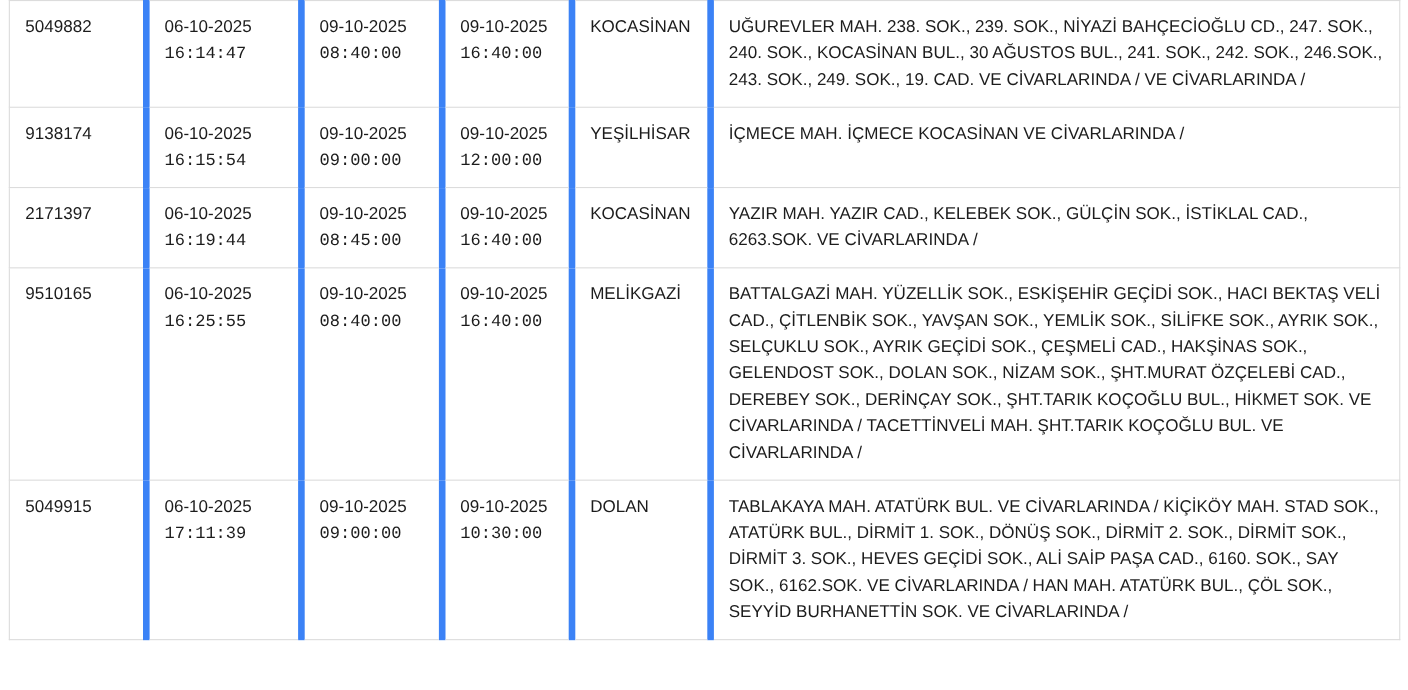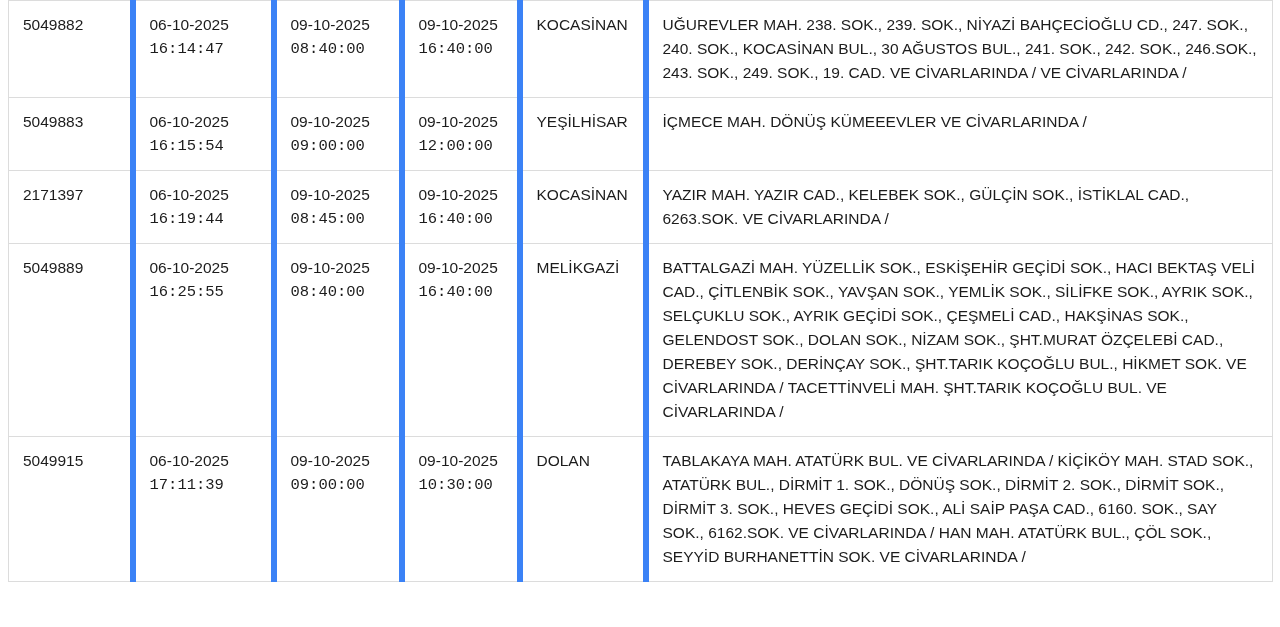--- a/index.html
+++ b/index.html
@@ -87,55 +87,55 @@
           <span class="d2">08:40:00</span>
         </td>
         <td class="datecell">
           <span class="d1">09-10-2025</span>
           <span class="d2">16:40:00</span>
         </td>
         <td class="district-cell">KOCASİNAN</td>
         <td class="desc">UĞUREVLER MAH. 238. SOK., 239. SOK., NİYAZİ BAHÇECİOĞLU CD., 247. SOK., 240. SOK., KOCASİNAN BUL., 30 AĞUSTOS BUL., 241. SOK., 242. SOK., 246.SOK., 243. SOK., 249. SOK., 19. CAD. VE CİVARLARINDA / VE CİVARLARINDA /</td>
       </tr>
       <tr>
-        <td class="id-cell">5049883</td>
+        <td class="id-cell">9138174</td>
         <td class="datecell">
           <span class="d1">06-10-2025</span>
           <span class="d2">16:15:54</span>
         </td>
         <td class="datecell">
           <span class="d1">09-10-2025</span>
           <span class="d2">09:00:00</span>
         </td>
         <td class="datecell">
           <span class="d1">09-10-2025</span>
           <span class="d2">12:00:00</span>
         </td>
         <td class="district-cell">YEŞİLHİSAR</td>
-        <td class="desc">İÇMECE MAH. DÖNÜŞ KÜMEEEVLER VE CİVARLARINDA /</td>
+        <td class="desc">İÇMECE MAH. İÇMECE KOCASİNAN VE CİVARLARINDA /</td>
       </tr>
       <tr>
         <td class="id-cell">2171397</td>
         <td class="datecell">
           <span class="d1">06-10-2025</span>
           <span class="d2">16:19:44</span>
         </td>
         <td class="datecell">
           <span class="d1">09-10-2025</span>
           <span class="d2">08:45:00</span>
         </td>
         <td class="datecell">
           <span class="d1">09-10-2025</span>
           <span class="d2">16:40:00</span>
         </td>
         <td class="district-cell">KOCASİNAN</td>
         <td class="desc">YAZIR MAH. YAZIR CAD., KELEBEK SOK., GÜLÇİN SOK., İSTİKLAL CAD., 6263.SOK. VE CİVARLARINDA /</td>
       </tr>
       <tr>
-        <td class="id-cell">5049889</td>
+        <td class="id-cell">9510165</td>
         <td class="datecell">
           <span class="d1">06-10-2025</span>
           <span class="d2">16:25:55</span>
         </td>
         <td class="datecell">
           <span class="d1">09-10-2025</span>
           <span class="d2">08:40:00</span>
         </td>
         <td class="datecell">
           <span class="d1">09-10-2025</span>

